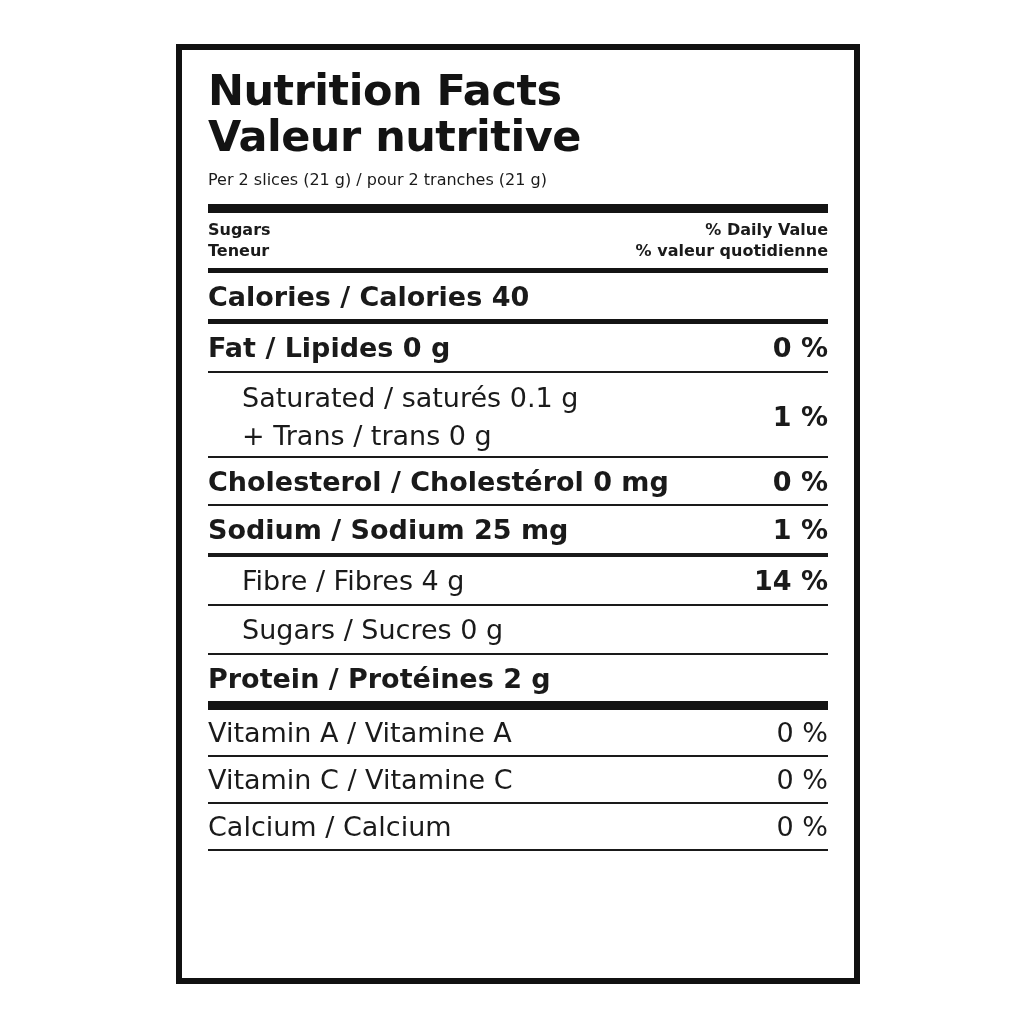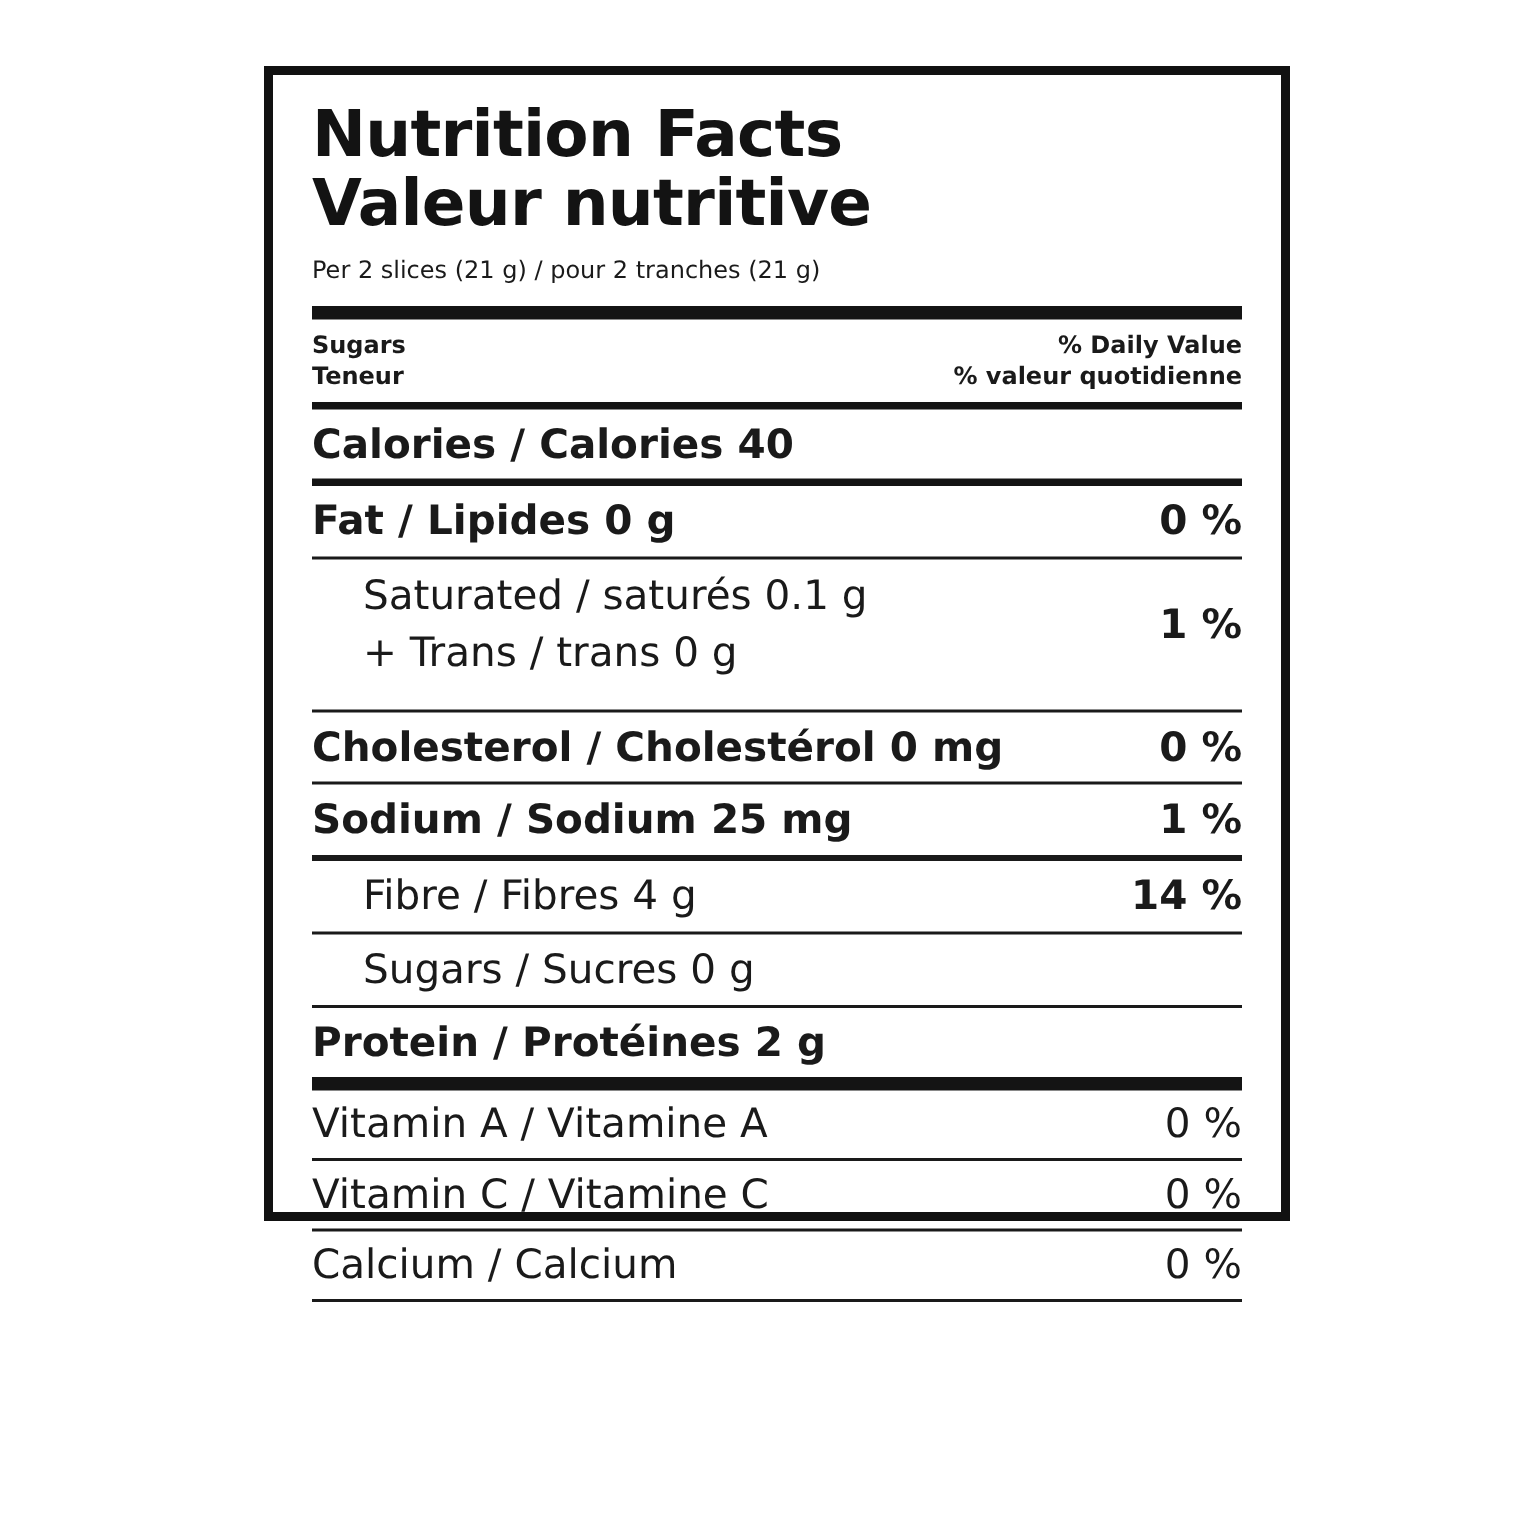--- a/index.html
+++ b/index.html
@@ -14,21 +14,21 @@
     color: #1a1a1a;
     position: relative;
     overflow: hidden;
   }
 
   .panel {
     position: absolute;
     left: 176px;
     top: 44px;
     width: 684px;
-    height: 770px;
+    height: 940px;
     box-sizing: border-box;
     border: 6px solid #111111;
     background: #ffffff;
     text-decoration: underline;
   }
 
   .inner {
     position: absolute;
     left: 26px;
     right: 26px;
@@ -97,21 +97,21 @@
   .row .label { display: block; }
   .row .pct {
     font-size: 27px;
     font-weight: bold;
     white-space: nowrap;
     padding-left: 12px;
   }
   .bold { font-weight: bold; }
   .indent { padding-left: 34px; }
 
-  .row.two-line { padding-top: 6px; padding-bottom: 18px; }
+  .row.two-line { padding-top: 6px; padding-bottom: 1px; }
   .row.two-line .pct { align-self: center; }
   .sub-lines { display: flex; flex-direction: column; }
   .sub-lines span { display: block; padding: 2px 0; }
 
   .vitamins .row { padding: 6px 0 5px 0; }
 </style>
 </head>
 <body>
 
 <div class="panel">

